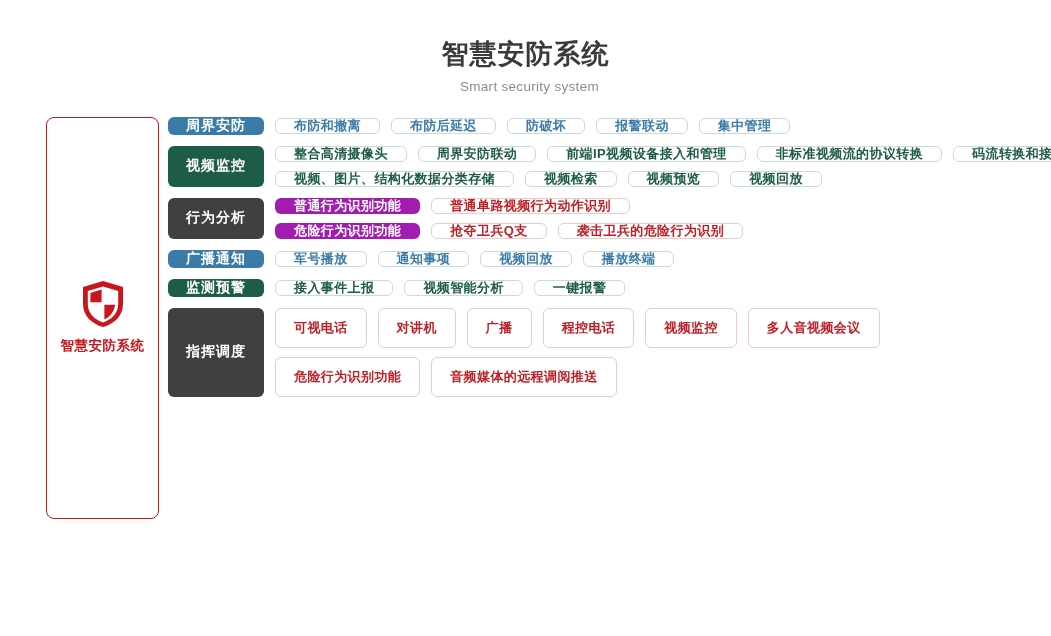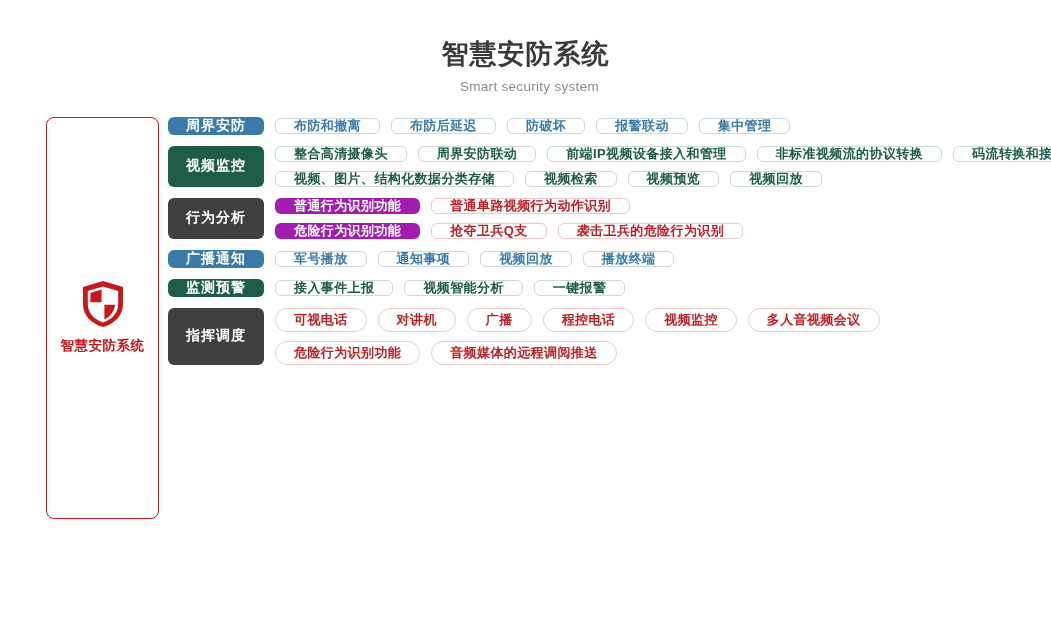--- a/index.html
+++ b/index.html
@@ -136,21 +136,21 @@
   .chip.blue  { color: #3a7ba8; border-color: #cbd9e3; }
   .chip.green { color: #1d5c47; border-color: #cddbd5; }
   .chip.red   { color: #bf2026; border-color: #eccbcd; }
 
   .chip.filled {
     color: #ffffff;
     border-color: transparent;
   }
   .chip.filled.red   { background: #a21caf; }
 
-  .chip.tall { height: 24px; border-radius: 13px; }
+  .chip.tall { height: 40px; }
 </style>
 </head>
 <body>
 
 <div class="header">
   <div class="header-title">智慧安防系统</div>
   <div class="header-subtitle">Smart security system</div>
 </div>
 
 <div class="diagram">

